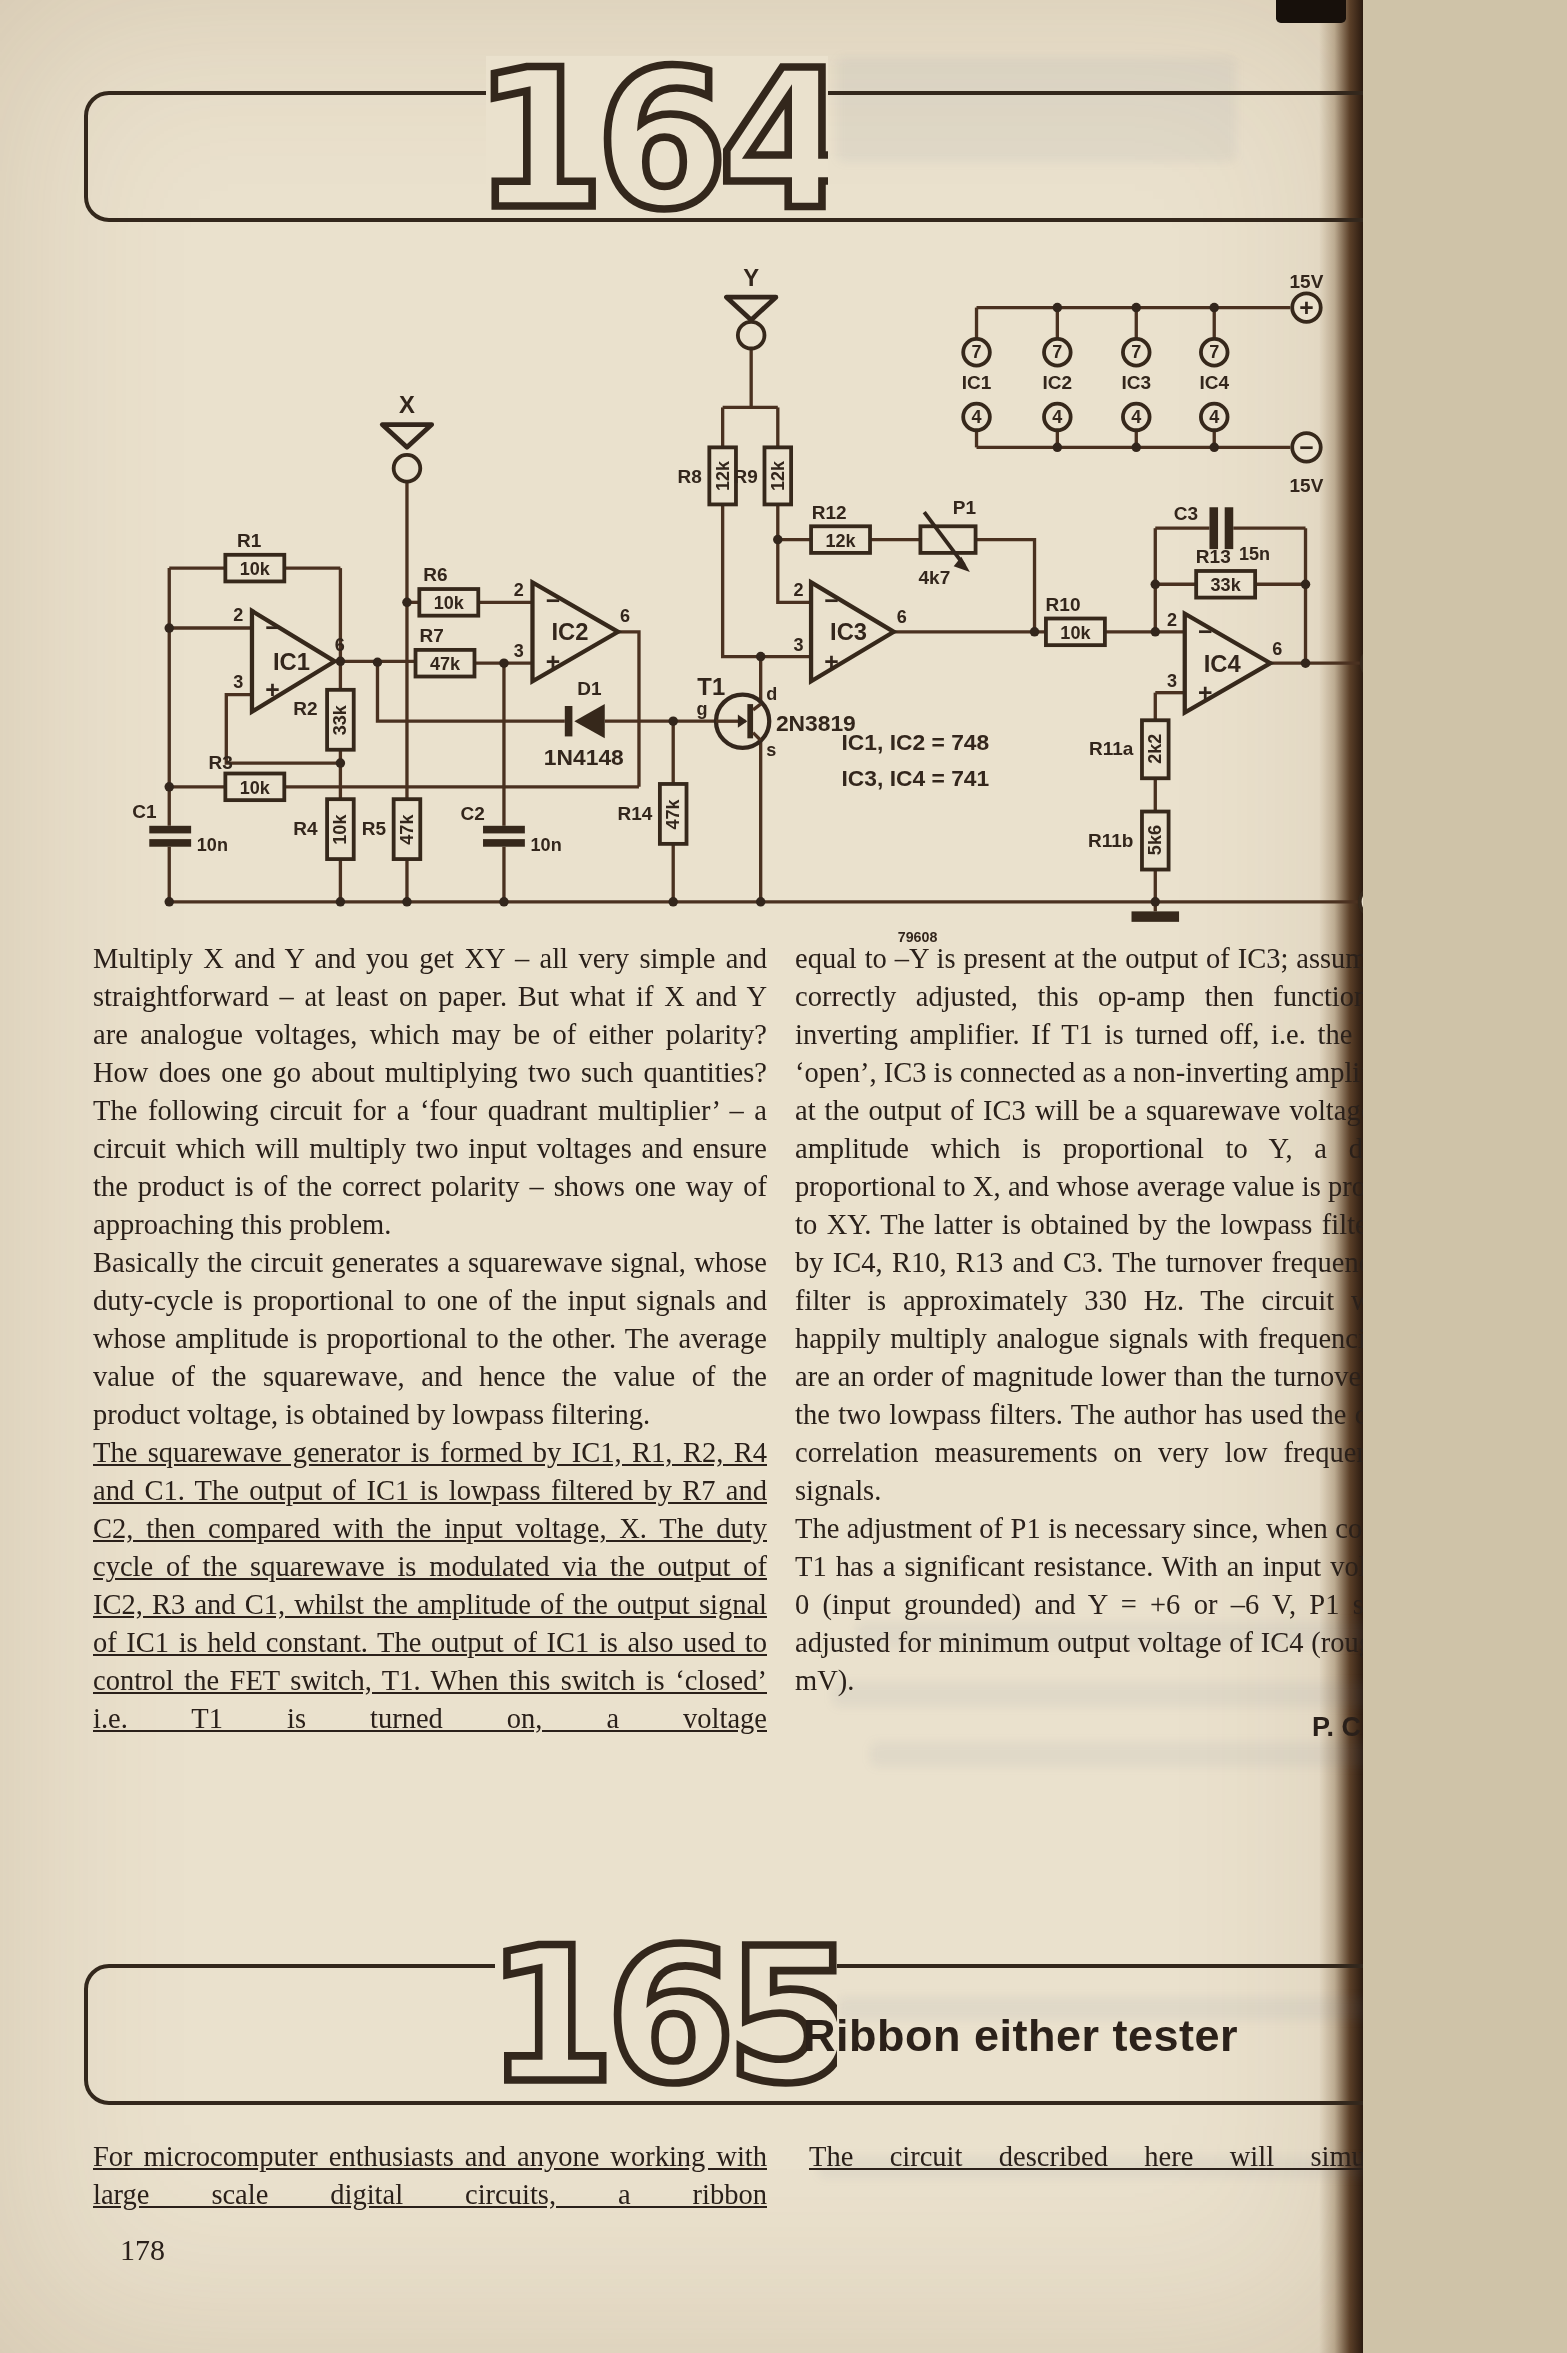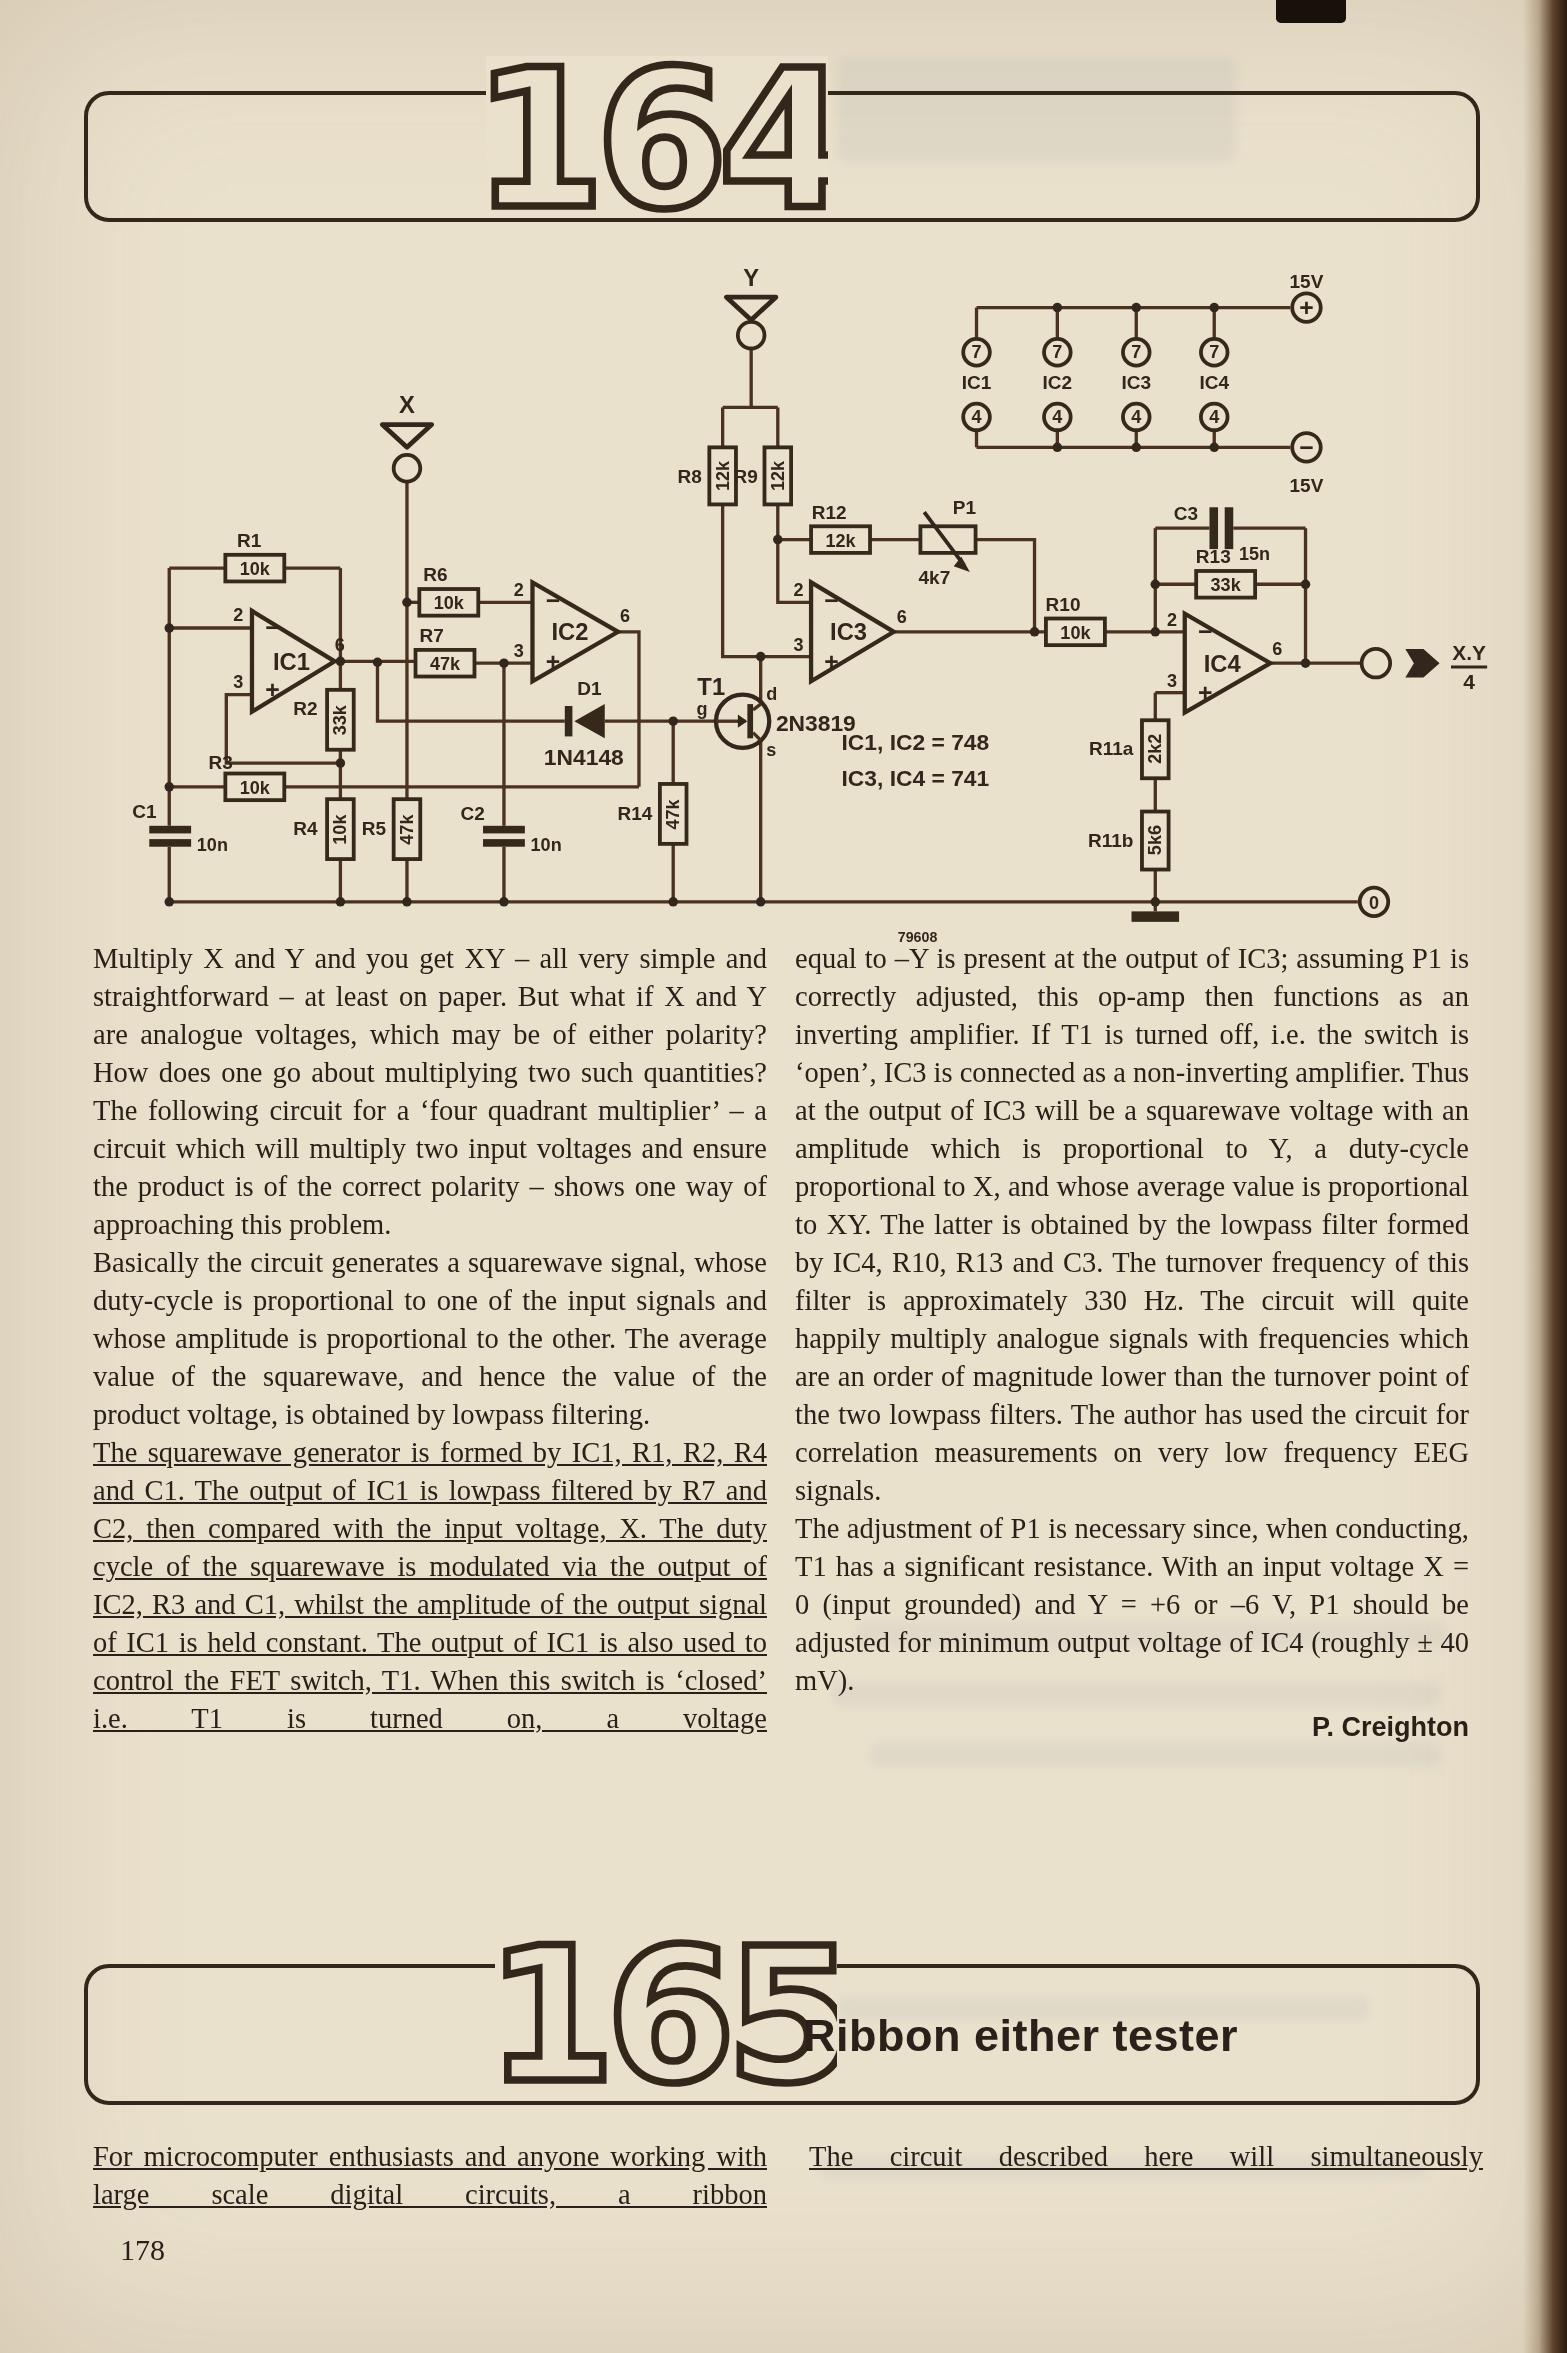--- a/index.html
+++ b/index.html
@@ -1,16 +1,16 @@
 <!DOCTYPE html>
 <html style="font-size:15px"><head>
 <meta charset="utf-8">
 <style>
   html,body{margin:0;padding:0;background:#cfc3a8;}
-  .page{position:relative;width:1567px;height:2353px;background:#eae1cd;overflow:hidden;
+  .page{position:relative;width:1363px;height:2353px;background:#eae1cd;overflow:hidden;
         box-shadow:inset 0 0 190px rgba(115,85,45,.18);
         font-family:"Liberation Serif", serif;color:#2a201a;}
   
   .page-edge{position:absolute;right:0;top:0;width:44px;height:100%;
     background:linear-gradient(to right, rgba(60,40,25,0) 0%, rgba(120,90,55,.35) 35%, #5a3f28 70%, #2b1b10 100%);}
   .corner-mark{position:absolute;left:1276px;top:0;width:70px;height:23px;background:#17100b;border-radius:0 0 4.8px 4.8px;}
   .ghost{position:absolute;background:rgba(100,110,135,.07);filter:blur(4.8px);border-radius:7.6px;}
 
   
   .banner{position:absolute;left:84px;width:1396px;border:4.8px solid #33271c;border-radius:25px;box-sizing:border-box;}

